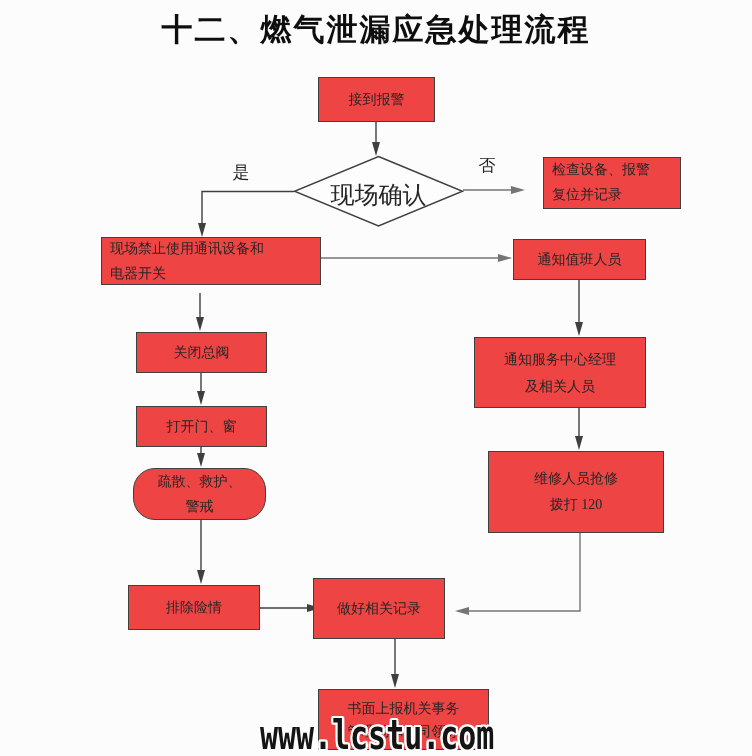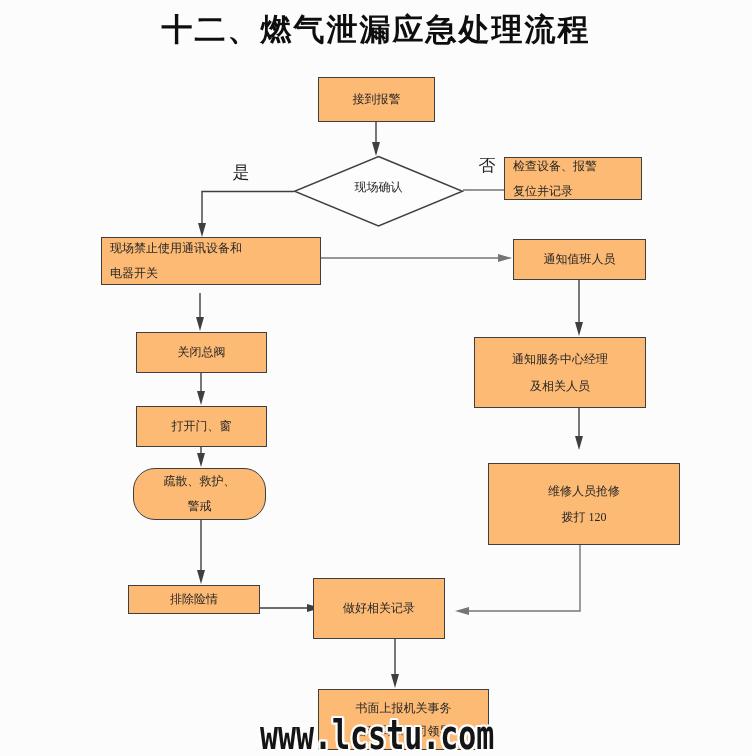--- a/index.html
+++ b/index.html
@@ -25,40 +25,40 @@
   svg.wires{position:absolute;left:0;top:0;width:752px;height:756px;}
   .edge{fill:none;stroke:var(--line,#3f3f3f);stroke-width:1.4;}
   .edge.gray{stroke:var(--line-gray,#757575);}
   .ah{fill:var(--line,#3f3f3f);}
   .ah.gray{fill:var(--line-gray,#757575);}
   .diamond{fill:#fdfdfd;stroke:var(--line,#3f3f3f);stroke-width:1.4;}
   .node{
     position:absolute;
     box-sizing:border-box;
     border:1.4px solid var(--line,#3f3f3f);
-    background:#fdba74;
+    background:#ef4444;
     display:flex;
     flex-direction:column;
     justify-content:center;
-    font-size:12px;
+    font-size:14px;
     line-height:25px;
     text-align:center;
   }
   .node.left{align-items:flex-start;text-align:left;padding-left:8px;padding-right:4px;}
   .node span{display:block;white-space:nowrap;}
   .dlabel{
     position:absolute;
     font-size:17px;
     line-height:18px;
     width:24px;
     text-align:center;
   }
   .dtext{
     position:absolute;
-    font-size:12px;
+    font-size:24px;
     text-align:center;
     white-space:nowrap;
   }
   .watermark{
     position:absolute;
     left:260px;top:715px;
     font-family:"DejaVu Sans Mono", monospace;
     font-weight:bold;
     font-size:41px;
     line-height:41px;
@@ -126,21 +126,21 @@
 
   <div class="dtext" style="left:294px;top:179px;width:169px;">现场确认</div>
 
   <div class="dlabel" style="left:229px;top:164px;">是</div>
   <div class="dlabel" style="left:475px;top:157px;">否</div>
 
   <div class="node" style="left:318px;top:77px;width:117px;height:45px;">
     <span>接到报警</span>
   </div>
 
-  <div class="node left" style="left:504px;top:157px;width:138px;height:43px;">
+  <div class="node left" style="left:543px;top:157px;width:138px;height:52px;font-family:Liberation Mono, monospace;">
     <span>检查设备、报警</span>
     <span>复位并记录</span>
   </div>
 
   <div class="node left" style="left:101px;top:237px;width:220px;height:48px;">
     <span>现场禁止使用通讯设备和</span>
     <span>电器开关</span>
   </div>
 
   <div class="node" style="left:513px;top:239px;width:133px;height:41px;">
@@ -158,26 +158,26 @@
   <div class="node" style="left:474px;top:337px;width:172px;height:71px;line-height:27px;">
     <span>通知服务中心经理</span>
     <span>及相关人员</span>
   </div>
 
   <div class="node" style="left:133px;top:468px;width:133px;height:52px;border-radius:22px;">
     <span>疏散、救护、</span>
     <span>警戒</span>
   </div>
 
-  <div class="node" style="left:488px;top:451px;width:192px;height:82px;line-height:26px;margin-top:12px;">
+  <div class="node" style="left:488px;top:451px;width:176px;height:82px;line-height:26px;">
     <span>维修人员抢修</span>
     <span>拨打 120</span>
   </div>
 
-  <div class="node" style="left:128px;top:585px;width:132px;height:29px;">
+  <div class="node" style="left:128px;top:585px;width:132px;height:45px;">
     <span>排除险情</span>
   </div>
 
   <div class="node" style="left:313px;top:578px;width:132px;height:61px;">
     <span>做好相关记录</span>
   </div>
 
   <div class="node" style="left:318px;top:689px;width:171px;height:61px;line-height:23px;">
     <span>书面上报机关事务</span>
     <span>管理局和公司领导</span>

